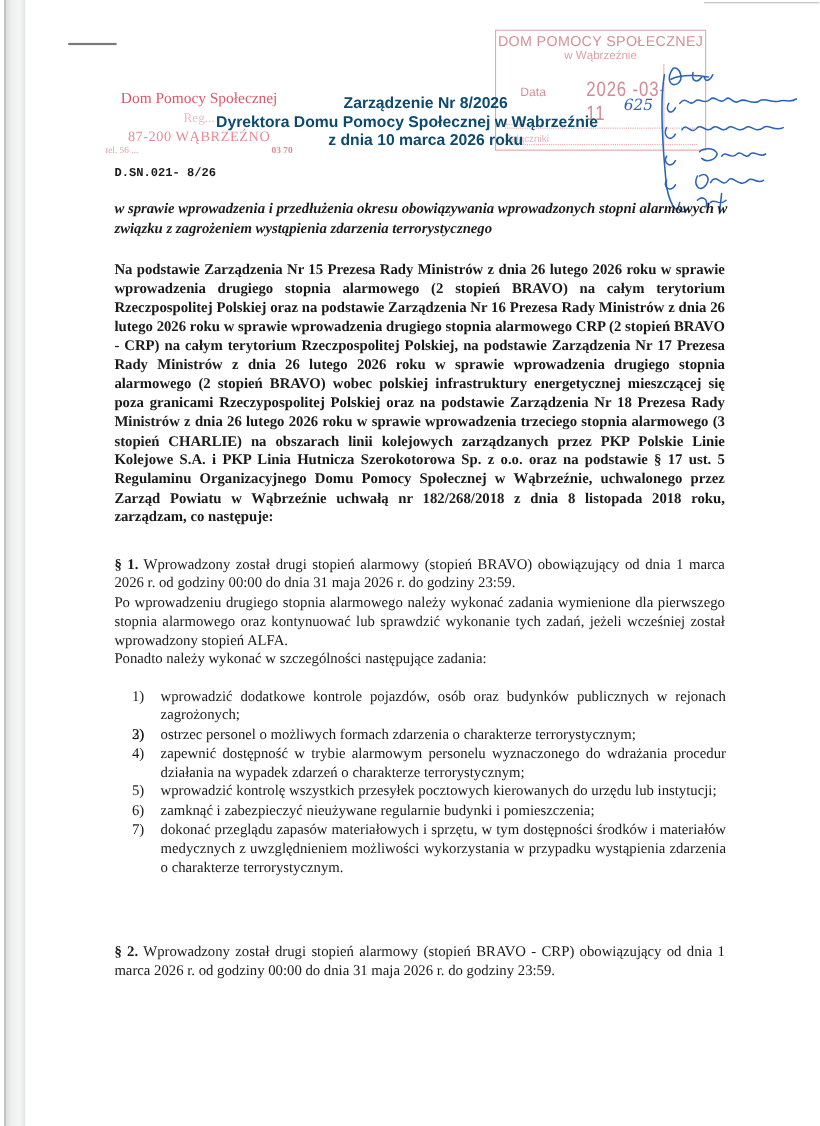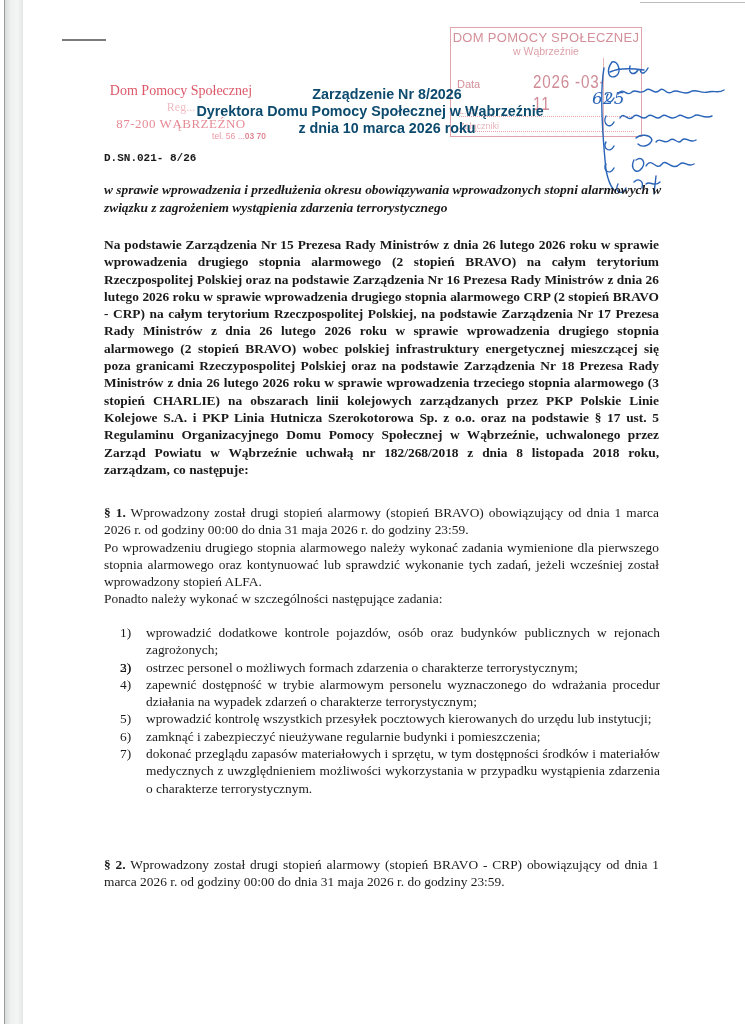--- a/index.html
+++ b/index.html
@@ -20,48 +20,48 @@
   }
 
   
   .stamp-left {
     position: absolute; left: 96px; top: 84px; width: 170px; text-align: center;
     color: #d63a4e; font-family: "Liberation Serif", serif; line-height: 1;
   }
   .stamp-left .s1 { font-size: 14px; opacity: .85; }
   .stamp-left .s2 { font-size: 12px; opacity: .35; margin-top: 3px; }
   .stamp-left .s3 { font-size: 13px; opacity: .6; margin-top: 4px; letter-spacing: .5px; }
-  .stamp-left .s4 { font-size: 8.5px; font-family: Liberation Sans, sans-serif; opacity: .55; margin-top: 2px; text-align: right; }
+  .stamp-left .s4 { font-size: 8.5px; font-family: Liberation Serif, serif; opacity: .55; margin-top: 2px; text-align: left; }
   .stamp-left .s4 b { float: right; opacity: 1; color: #c8283e; }
 
   
   .header {
     position: absolute; left: 190px; top: 86px; width: 360px; text-align: center;
     font-family: "Liberation Sans", sans-serif; font-weight: bold; font-size: 14.3px; line-height: 17px; color: #0c4a6e;
   }
   .header div { white-space: nowrap; }
   .header .l1 { margin-left: 34px; }
   .header .l3 { margin-left: 34px; }
 
   
   .stamp-box {
     position: absolute; left: 450px; top: 27px; width: 190px; height: 108px;
     border: 1px solid #e0a5ac; color: #d98b95; font-family: "Liberation Sans", sans-serif;
   }
   .stamp-box .org { text-align: center; font-size: 13px; letter-spacing: .3px; margin-top: 2px; color: #d4909a; }
   .stamp-box .town { text-align: center; font-size: 10.5px; margin-top: 0px; color: #dea1a9; }
-  .stamp-box .date-row { position: absolute; left: 6px; top: 50px; font-size: 11px; color: #d4909a; }
+  .stamp-box .date-row { position: absolute; left: 22px; top: 50px; font-size: 11px; color: #d4909a; }
   .stamp-box .date-val { position: absolute; left: 82px; top: 43px; font-size: 19px; color: #cf8c96; letter-spacing: 1px; font-family: "Liberation Sans Narrow", "Liberation Sans", sans-serif; transform: scaleX(.8); transform-origin: left; }
   .stamp-box .ldz { position: absolute; left: 8px; top: 78px; font-size: 9px; color: #e6b5bb; width: 175px; border-bottom: 1px dotted #e6a0a9; }
   .stamp-box .zal { position: absolute; left: 8px; top: 93px; font-size: 9px; color: #e6b5bb; width: 175px; border-bottom: 1px dotted #e6a0a9; }
   .stamp-box .vline { position: absolute; left: 152px; top: 30px; width: 1px; height: 78px; background: #e6b5bb; }
 
   
   .hand { position: absolute; color: #2a64b8; font-family: "DejaVu Serif", serif; font-style: italic; }
-  .hand.reg { left: 592px; top: 88px; font-size: 17px; }
+  .hand.reg { left: 567px; top: 88px; font-size: 14px; }
   .sig-svg { position: absolute; left: 600px; top: 50px; }
 
   .ref {
     position: absolute; left: 104px; top: 152px;
     font-family: Liberation Mono, monospace; font-weight: bold; font-size: 11px;
   }
 
   .subject {
     position: absolute; left: 104px; top: 181px; width: 560px;
     font-weight: bold; font-size: 13.4px; line-height: 17.5px; font-style: italic;

